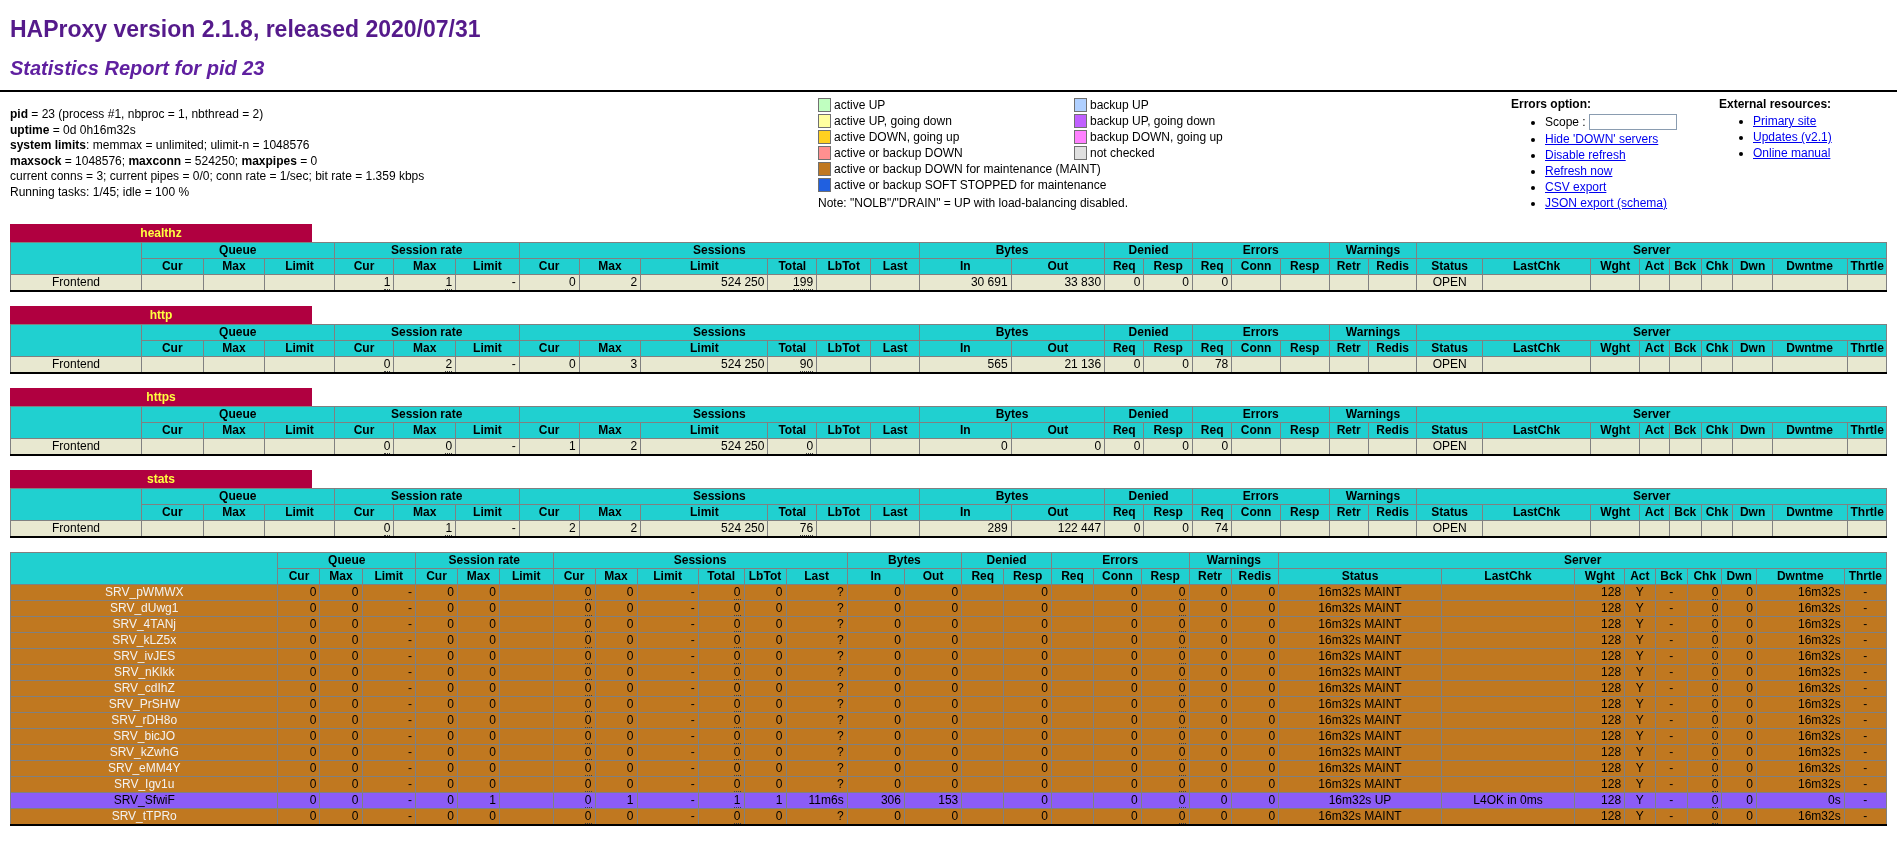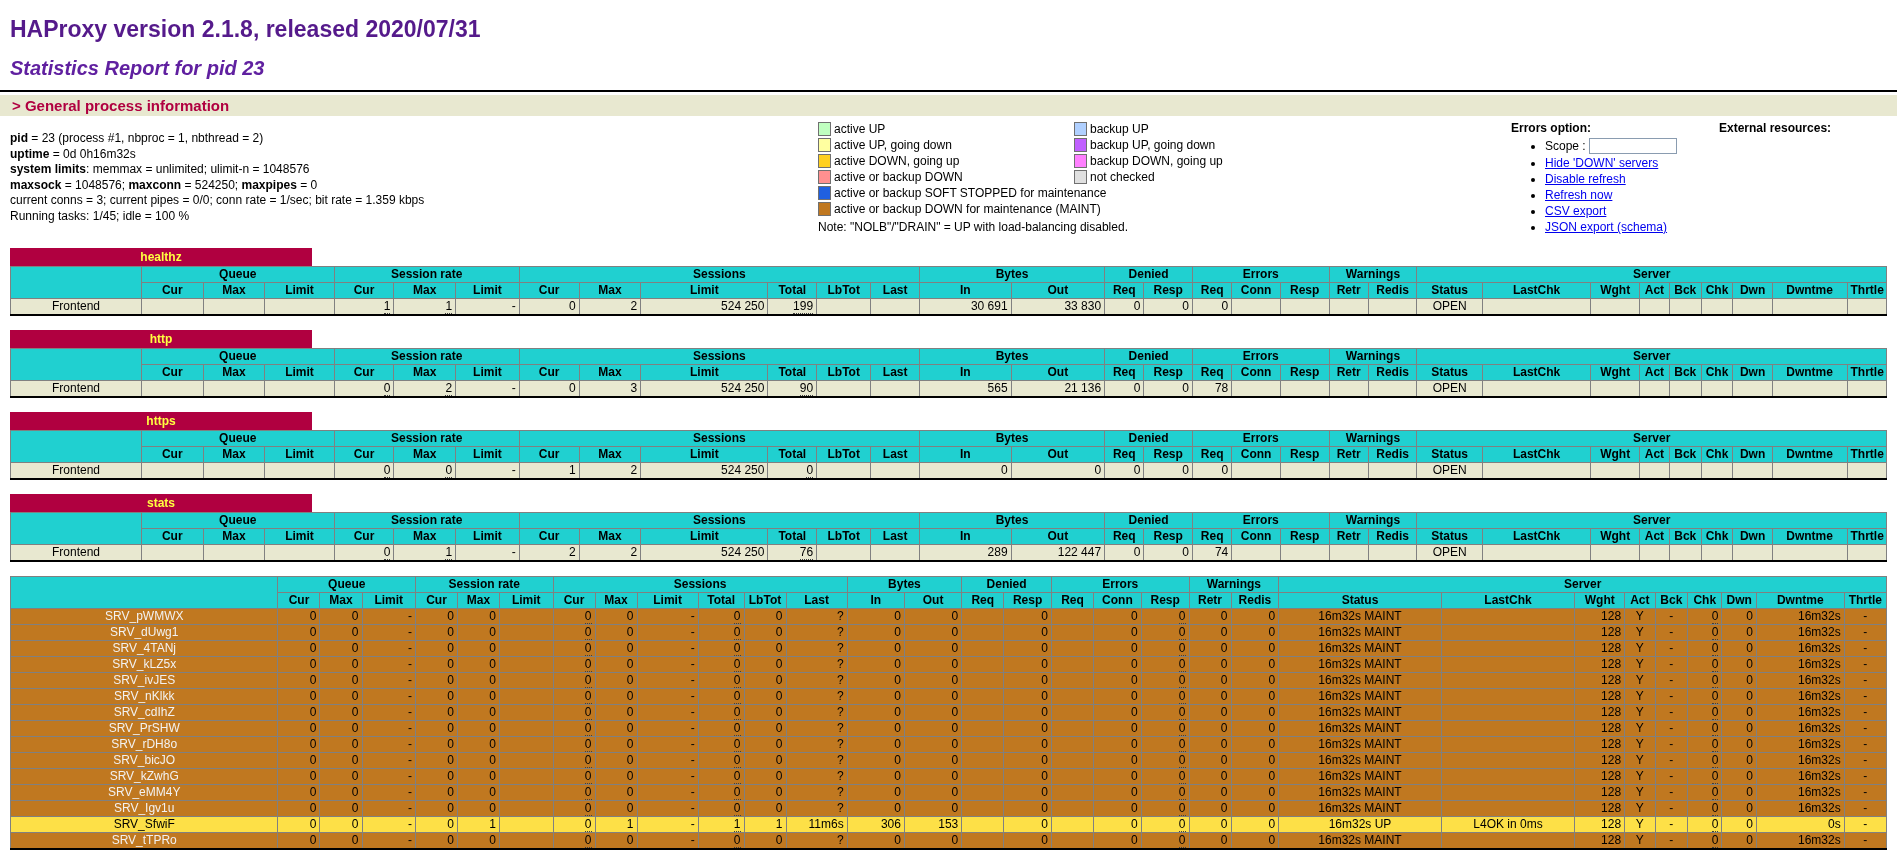--- a/index.html
+++ b/index.html
@@ -46,35 +46,34 @@
   .px-title.ft { width:302px; }
   .px-title.bk { display:inline-block; width:auto; font-size:11px; padding:2px 8px; }
   table.tbl { width:100%; border-collapse:collapse; table-layout:fixed;
               border-top:1px solid #000; border-bottom:2px solid #000; }
   .tbl th, .tbl td { border:1px solid #808080; font-size:12px; line-height:13px;
                      padding:1px 3px; overflow:hidden; white-space:nowrap; }
   .tbl th { background:#20d0d0; color:#000; font-weight:bold; text-align:center; }
   td.r { text-align:right; } td.c { text-align:center; }
   tr.frontend td { background:#e8e8d0; }
   tr.maintain td { background:#c07820; }
-  tr.up td       { background:#fde047; }
+  tr.up td       { background:#8b5cf6; }
   span.u { border-bottom:1px dotted #404040; cursor:help; }
   a.srv-link { text-decoration:none; color:#000; }
   tr.maintain a.srv-link { color:#f2f2f2; }
 </style>
 </head>
 <body>
 
 <div class="page">
 
   <a class="h1" href="#">HAProxy version 2.1.8, released 2020/07/31</a>
   <div class="h2">Statistics Report for pid 23</div>
 
   <hr class="sep">
-  <div class="h3">&gt; General process information</div>
 
   <div class="info-row">
     <div class="proc" id="proc-info">
         <div class="proc-line"><b>pid</b><span> = 23 (process #1, nbproc = 1, nbthread = 2)</span></div>
         <div class="proc-line"><b>uptime</b><span> = 0d 0h16m32s</span></div>
         <div class="proc-line"><b>system limits</b><span>: memmax = unlimited; ulimit-n = 1048576</span></div>
         <div class="proc-line"><b>maxsock</b><span> = 1048576; </span><b>maxconn</b><span> = 524250; </span><b>maxpipes</b><span> = 0</span></div>
         <div class="proc-line"><span>current conns = 3; current pipes = 0/0; conn rate = 1/sec; bit rate = 1.359 kbps</span></div>
         <div class="proc-line"><span>Running tasks: 1/45; idle = 100 %</span></div>
       </div>
@@ -116,48 +115,53 @@
               <span class="swatch" style="background: rgb(255, 144, 144);"></span>
               <span>active or backup DOWN</span>
             </span>
             <span class="legend-cell">
               <span class="swatch" style="background: rgb(224, 224, 224);"></span>
               <span>not checked</span>
             </span>
           </div>
           <div class="legend-row">
             <span class="legend-cell">
-              <span class="swatch" style="background: rgb(32, 96, 224);"></span>
-              <span>active or backup SOFT STOPPED for maintenance</span>
+              <span class="swatch" style="background: rgb(192, 120, 32);"></span>
+              <span>active or backup DOWN for maintenance (MAINT)</span>
             </span>
           </div>
           <div class="legend-row">
             <span class="legend-cell">
-              <span class="swatch" style="background: rgb(192, 120, 32);"></span>
-              <span>active or backup DOWN for maintenance (MAINT)</span>
+              <span class="swatch" style="background: rgb(32, 96, 224);"></span>
+              <span>active or backup SOFT STOPPED for maintenance</span>
             </span>
           </div>
         </div>
       <div class="legend-note">Note: "NOLB"/"DRAIN" = UP with load-balancing disabled.</div>
     </div>
 
     <div class="disp">
       <span class="panel-title">Errors option:</span>
       <ul class="panel-list" id="disp-list">
           <li><span>Scope : </span><input class="scope-input" type="text" style=""></li>
           <li><a class="blue" href="#">Hide 'DOWN' servers</a></li>
           <li><a class="blue" href="#">Disable refresh</a></li>
           <li><a class="blue" href="#">Refresh now</a></li>
           <li><a class="blue" href="#">CSV export</a></li>
           <li><a class="blue" href="#">JSON export (schema)</a></li>
         </ul>
     </div>
 
     <div class="ext">
       <span class="panel-title">External resources:</span>
+      <ul class="panel-list" id="ext-list">
+          <li><a class="blue" href="#">Primary site</a></li>
+          <li><a class="blue" href="#">Updates (v2.1)</a></li>
+          <li><a class="blue" href="#">Online manual</a></li>
+        </ul>
     </div>
   </div>
 
   <div id="proxies">
       <div class="proxy">
         <div>
           <a class="px-title ft" href="#">healthz</a>
         </div>
         <table class="tbl">
           <colgroup>

